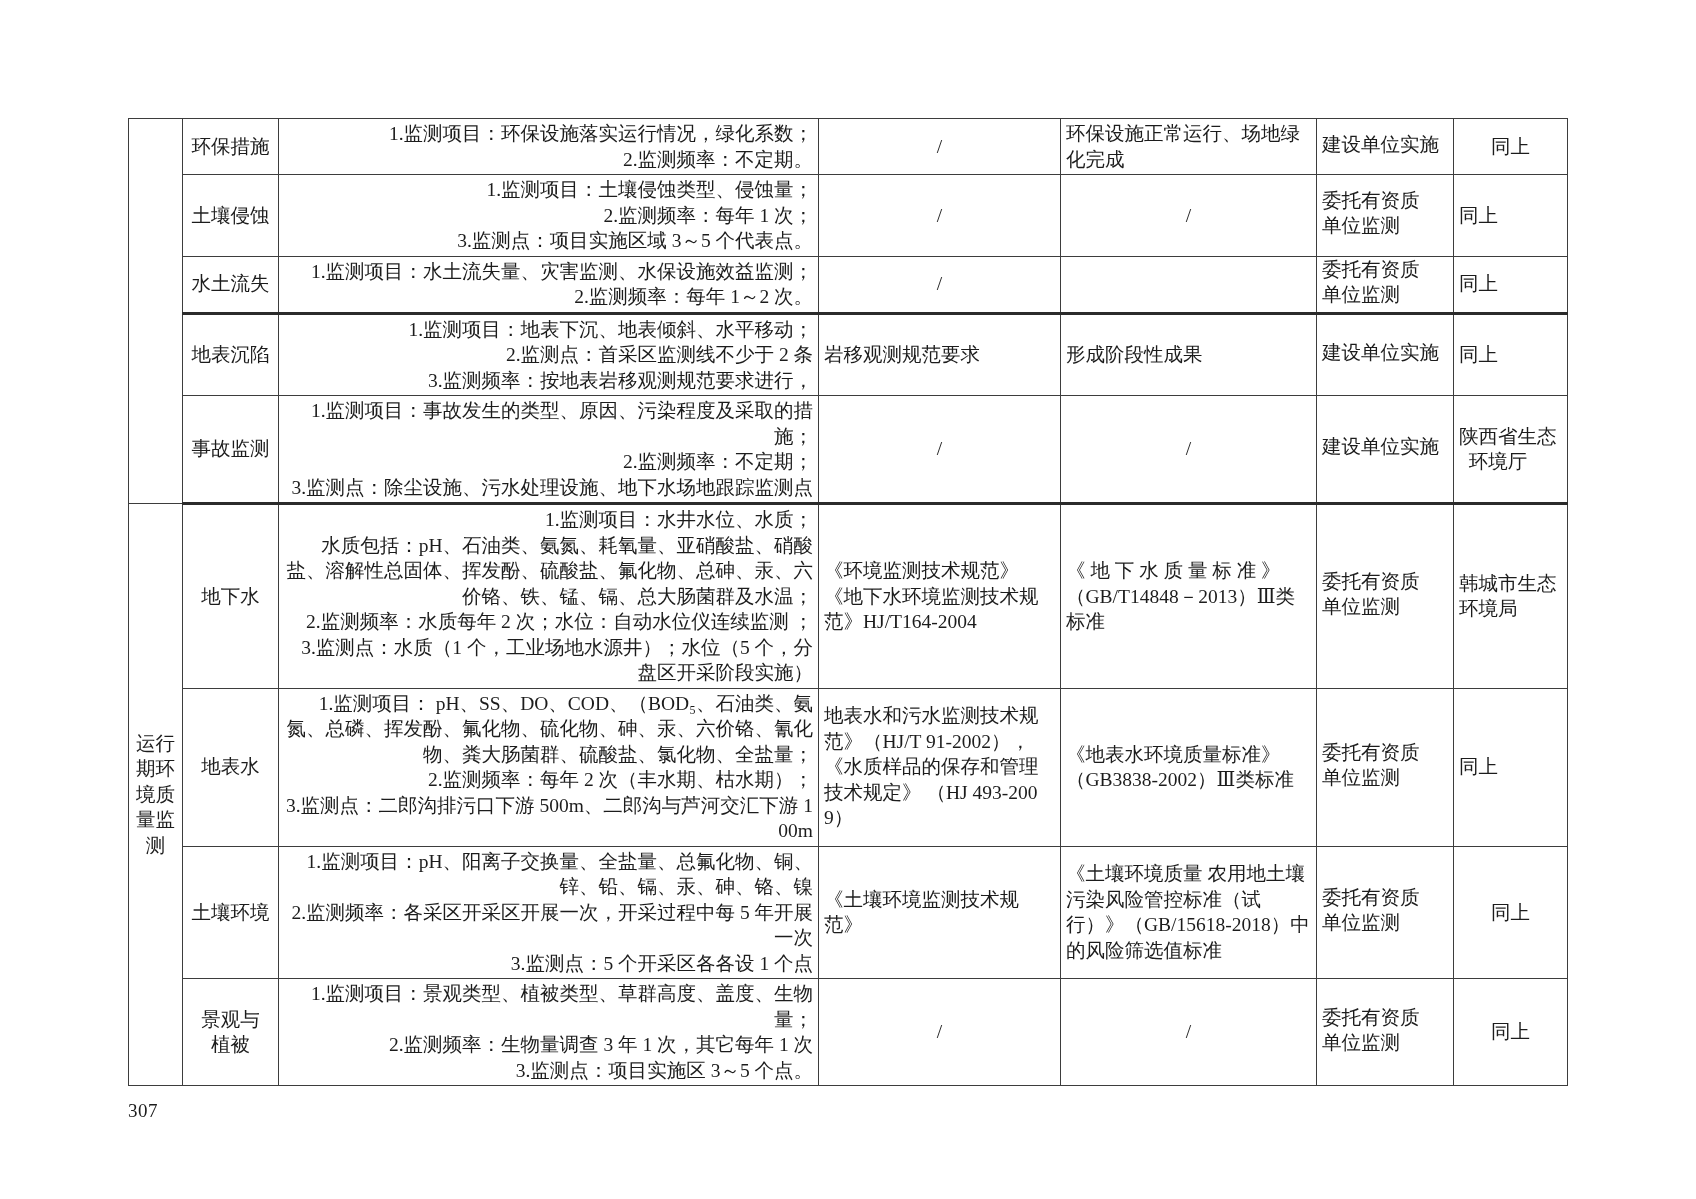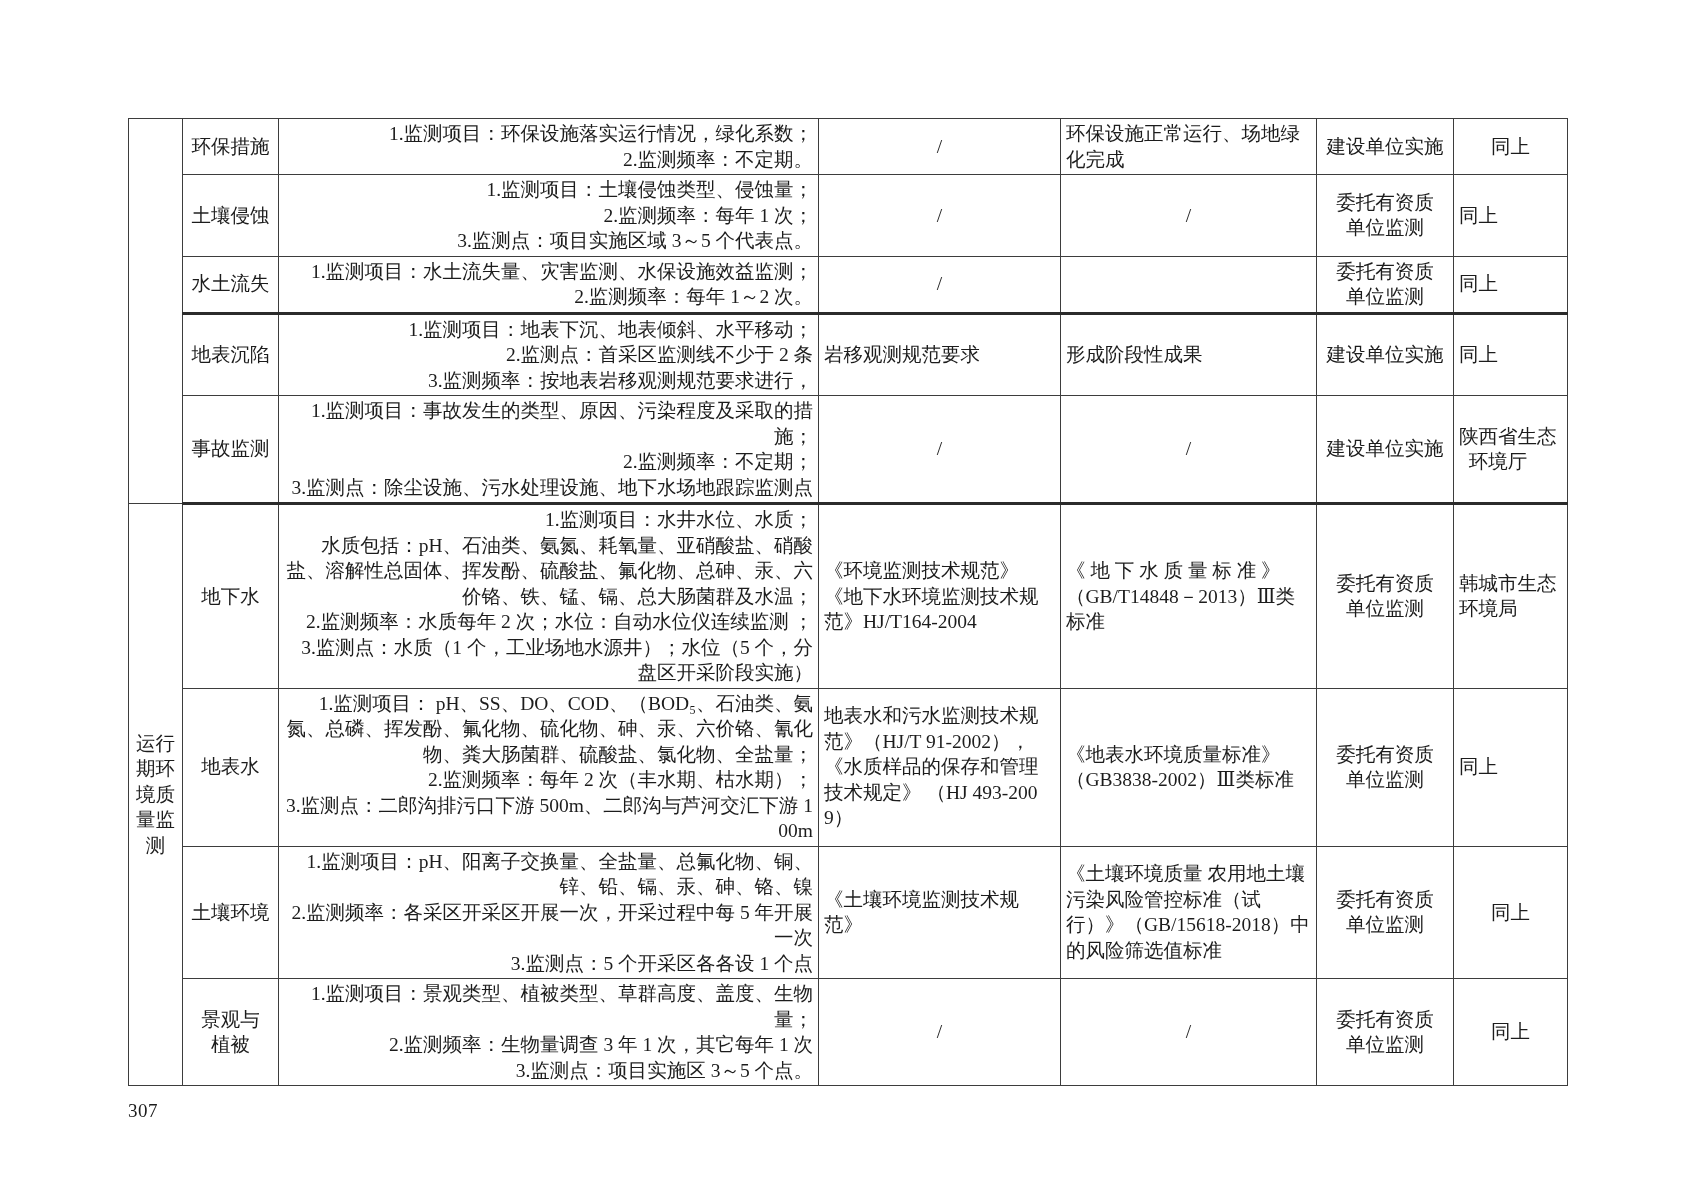--- a/index.html
+++ b/index.html
@@ -54,22 +54,23 @@
     margin-left: 36px;
   }
   td.standard-cell, td.criteria-cell {
     text-align: left;
     white-space: pre-wrap;
   }
   td.standard-cell.slash, td.criteria-cell.slash {
     text-align: center;
   }
   td.implementer-cell {
-    text-align: center;
-    white-space: pre-wrap;
+    text-align: left;
+    white-space: pre-wrap;
+    font-family: Liberation Mono, monospace;
   }
   td.supervisor-cell {
     text-align: left;
     white-space: pre-wrap;
     padding-left: 6px;
   }
   td.supervisor-cell.center { text-align: center; padding-left: 5px; }
   .page-number {
     position: absolute;
     left: 128px;

